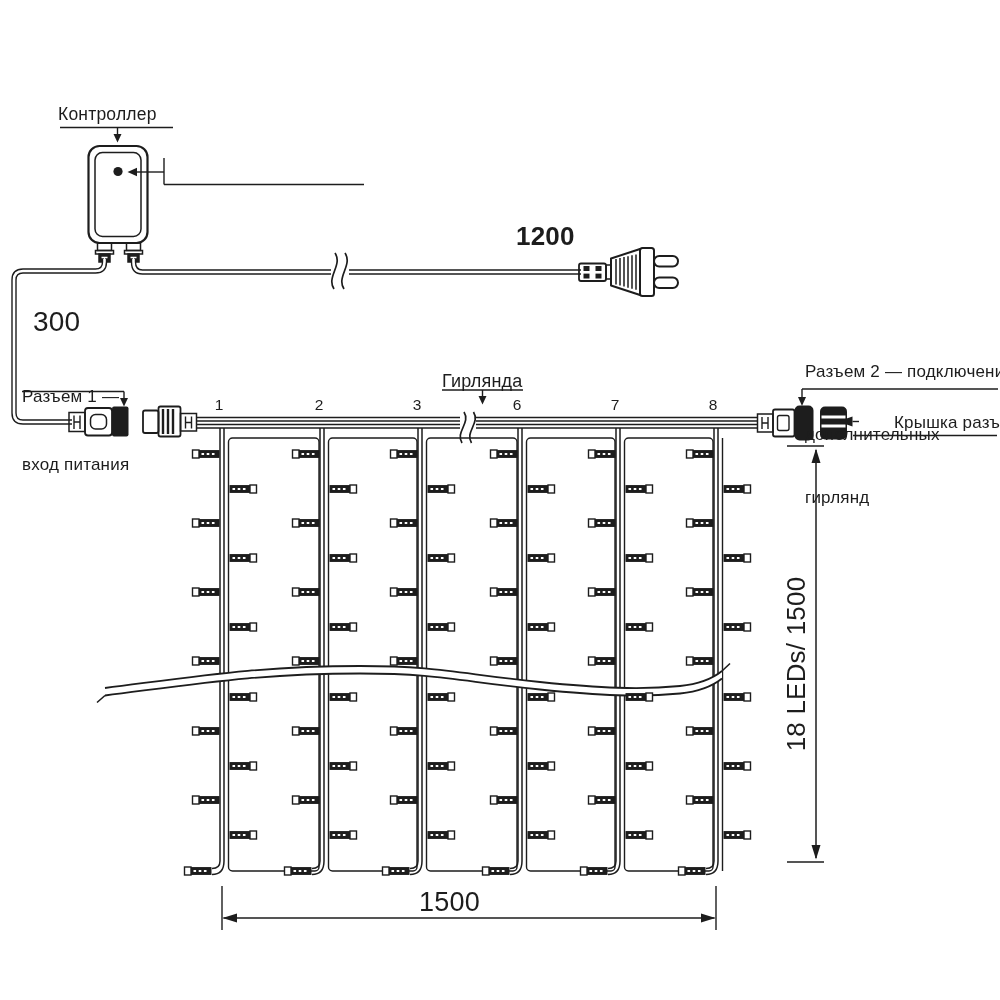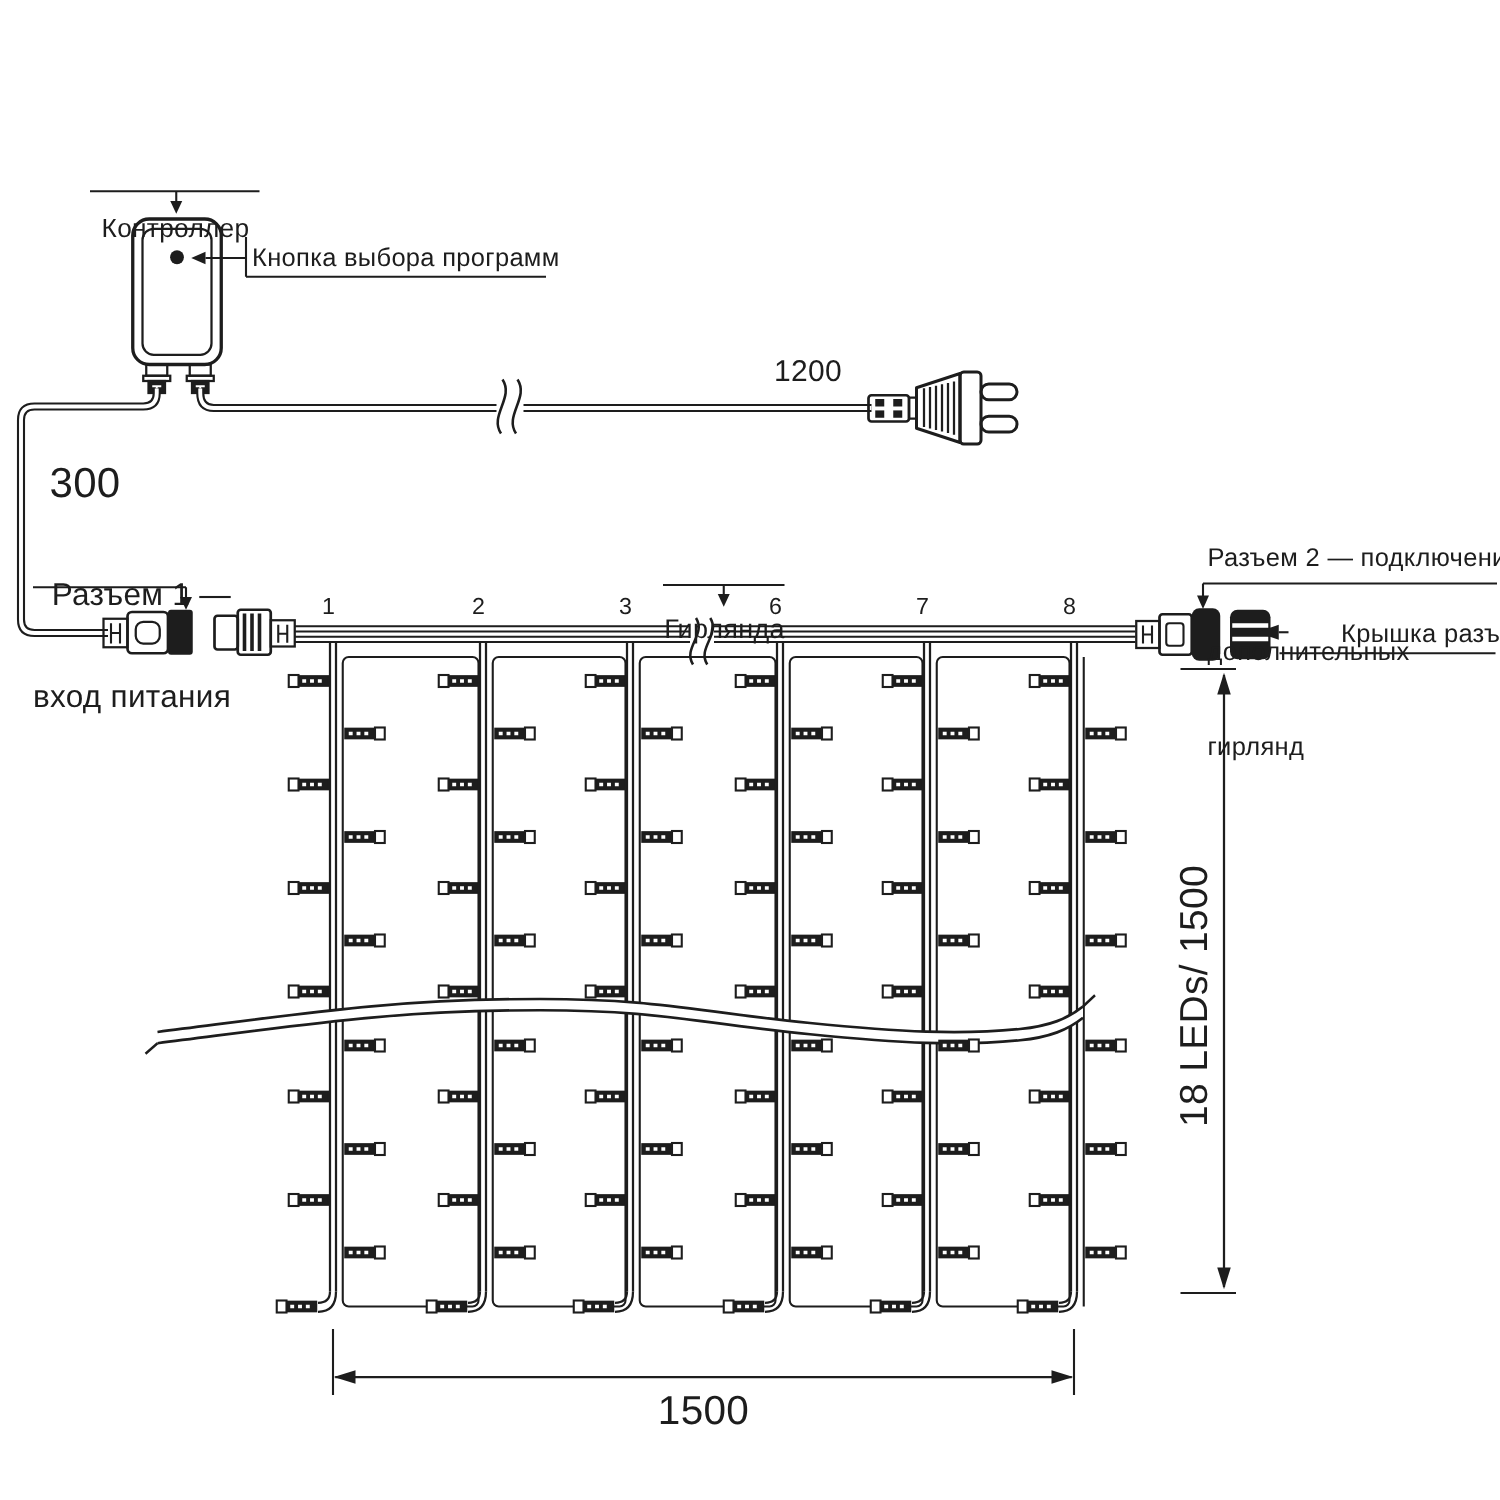--- a/index.html
+++ b/index.html
@@ -1,20 +1,20 @@
 <!DOCTYPE html>
 <html><head>
 <meta charset="utf-8">
 <style>
   html,body{margin:0;padding:0;background:#fff;}
   .stage{position:relative;width:1000px;height:1000px;background:#fff;overflow:hidden;
          font-family:"Liberation Sans",sans-serif;color:#1d1d1d;}
   .stage svg{position:absolute;left:0;top:0;}
   .lbl{position:absolute;white-space:pre;line-height:1.25;color:#1d1d1d;letter-spacing:.2px;}
-  .c{text-align:center;margin-top:38px;}
+  .c{}
   .rot{transform:translate(-50%,-50%) rotate(-90deg);transform-origin:center;}
   .num{position:absolute;transform:translateX(-50%);font-size:15.5px;}
 </style>
 </head>
 <body>
 
 <div class="stage">
 
 <svg width="1000" height="1000" viewBox="0 0 1000 1000">
 
@@ -590,27 +590,26 @@
     <line x1="222" y1="886" x2="222" y2="930" stroke-width="1.4" fill="none"></line>
     <line x1="716" y1="886" x2="716" y2="930" stroke-width="1.4" fill="none"></line>
     <line x1="223.5" y1="918" x2="714.5" y2="918" stroke-width="1.5" fill="none"></line>
     <polygon points="237,913.5 237,922.5 222.5,918" stroke="none"></polygon>
     <polygon points="701,913.5 701,922.5 715.5,918" stroke="none"></polygon>
   </g>
 </svg>
 
 <div class="lbl c" style="left:58px;top:104px;width:118px;font-size:17.5px;">Контроллер</div>
 
-<div class="lbl" style="left:168px;top:161px;font-size:17px;">Кнопка выбора программ</div>
 
 <div class="lbl" style="left:33px;top:284px;font-size:28px;margin-top:20px;">300</div>
 
-<div class="lbl" style="left:516px;top:236px;font-size:20px;">1200</div>
-
-<div class="lbl" style="left:22px;top:341px;font-size:21px;line-height:22.5px;text-align:right;">
+<div class="lbl" style="left:516px;top:220px;font-size:26px;font-weight:bold;">1200</div>
+
+<div class="lbl" style="left:22px;top:341px;font-size:17px;line-height:22.5px;">
   <span style="display:block">Разъем 1 —</span>
   <span style="display:block">вход питания</span>
 </div>
 
 <div class="lbl c" style="left:442px;top:370px;width:82px;font-size:18px;">Гирлянда</div>
 
 <div class="lbl" style="left:805px;top:319px;font-size:17px;line-height:21px;">
   <span style="display:block">Разъем 2 — подключение</span>
   <span style="display:block">дополнительных</span>
   <span style="display:block">гирлянд</span>

